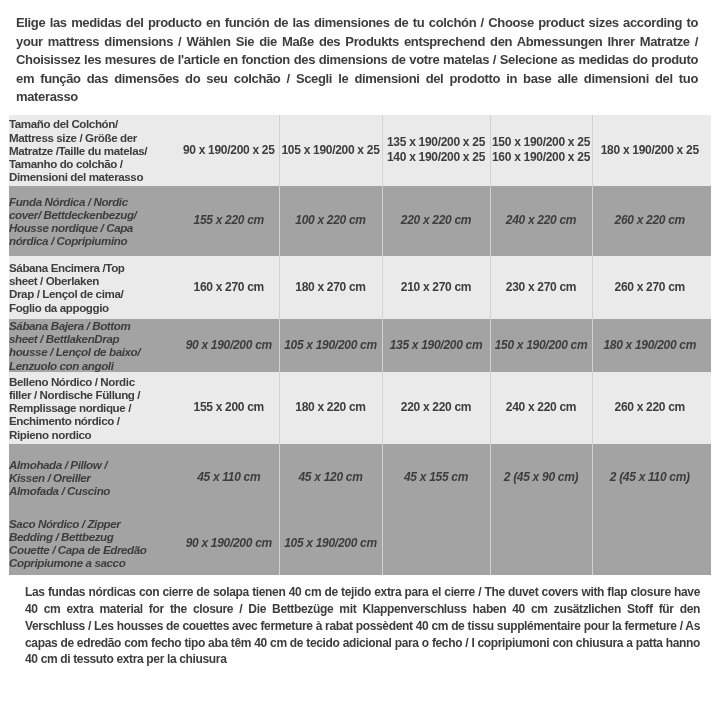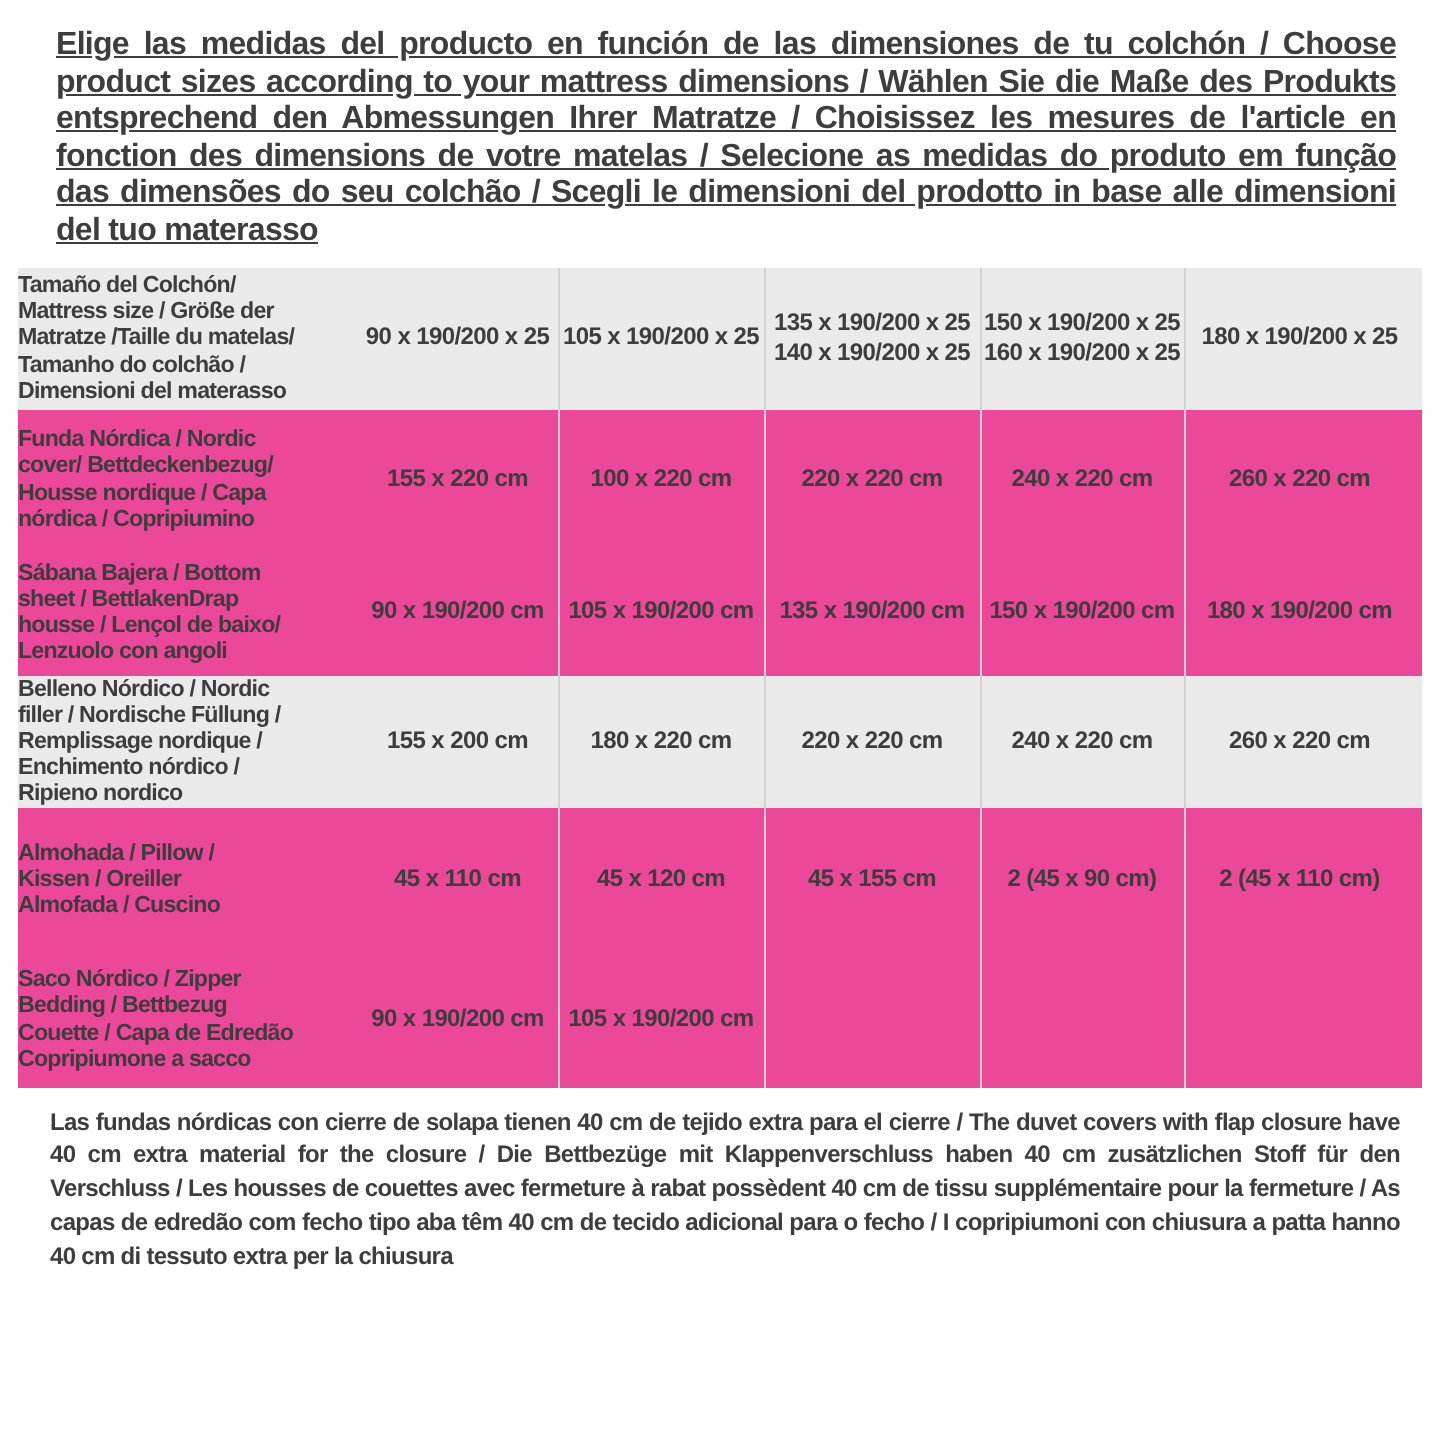--- a/index.html
+++ b/index.html
@@ -9,38 +9,37 @@
     font-family: "Liberation Sans", sans-serif;
     color: var(--text, #3d3d3d);
     overflow: hidden;
   }
   .note {
     font-weight: 700;
     text-align: justify;
     letter-spacing: -0.35px;
   }
   .note-top {
-    margin: 14px 22px 0 28px;
-    font-size: 16px;
+    margin: 14px 22px 0 16px;
+    font-size: 13px;
     line-height: 18.6px;
-    text-decoration: underline;
   }
   .note-bottom {
     margin: 9px 20px 0 25px;
     font-size: 12px;
     line-height: 16.9px;
   }
   table.size-table {
     border-collapse: collapse;
     table-layout: fixed;
     width: 702px;
     margin: 8px 9px 0 9px;
   }
   tr.shaded { background: var(--shaded, #eaeaea); }
-  tr.plain  { background: #ec4899; }
+  tr.plain  { background: #a3a3a3; font-style: italic; }
   th, td {
     font-weight: 700;
     white-space: pre-line;
     vertical-align: middle;
     padding: 0;
   }
   th {
     text-align: left;
     font-size: 11.6px;
     line-height: 13.2px;
@@ -98,20 +97,31 @@
           <th>Funda Nórdica /  Nordic
 cover/ Bettdeckenbezug/
 Housse nordique  / Capa
 nórdica / Copripiumino</th>
           <td>155 x 220 cm</td>
           <td>100 x 220 cm</td>
           <td>220 x 220 cm</td>
           <td>240 x 220 cm</td>
           <td>260 x 220 cm</td>
         </tr>
+        <tr class="shaded">
+          <th>Sábana Encimera /Top
+sheet / Oberlaken
+Drap / Lençol de cima/
+Foglio da appoggio</th>
+          <td>160 x 270 cm</td>
+          <td>180 x 270 cm</td>
+          <td>210 x 270 cm</td>
+          <td>230 x 270 cm</td>
+          <td>260 x 270 cm</td>
+        </tr>
         <tr class="plain">
           <th>Sábana Bajera / Bottom
 sheet / BettlakenDrap
 housse / Lençol de baixo/
 Lenzuolo con angoli</th>
           <td>90 x 190/200 cm</td>
           <td>105 x 190/200 cm</td>
           <td>135 x 190/200 cm</td>
           <td>150 x 190/200 cm</td>
           <td>180 x 190/200 cm</td>

